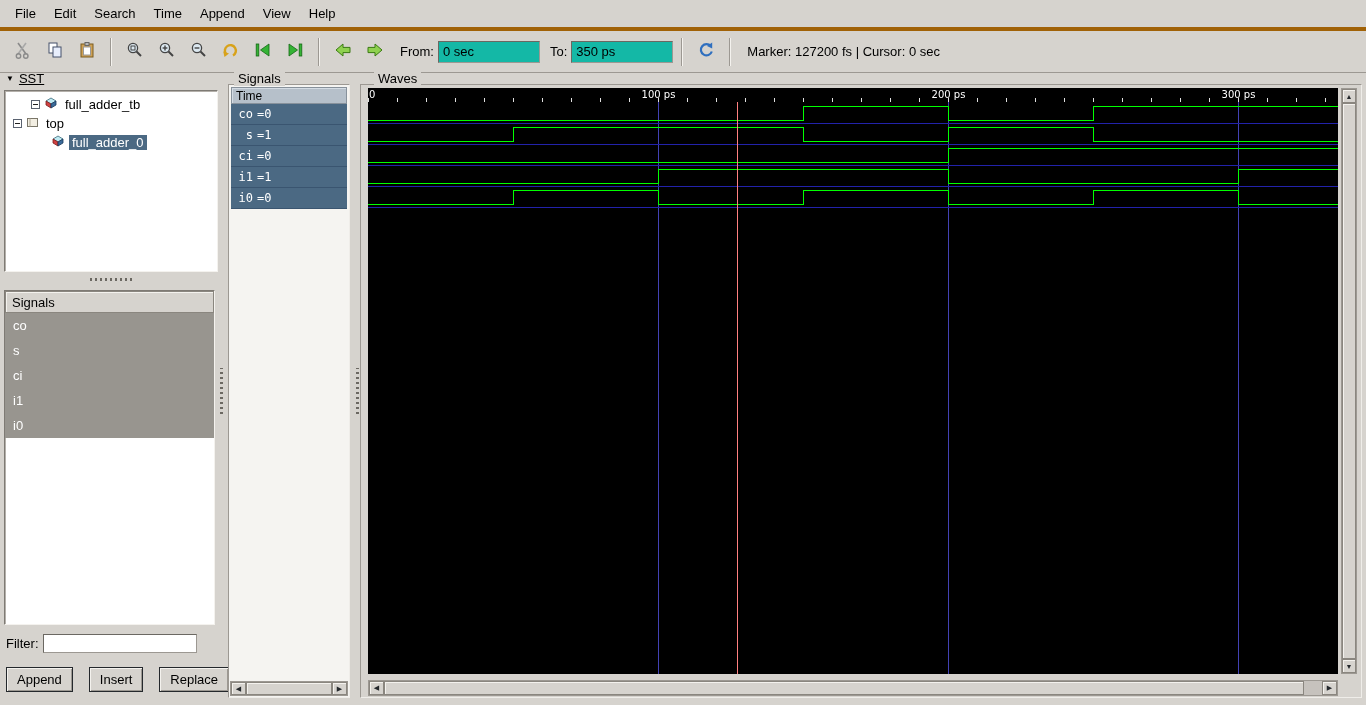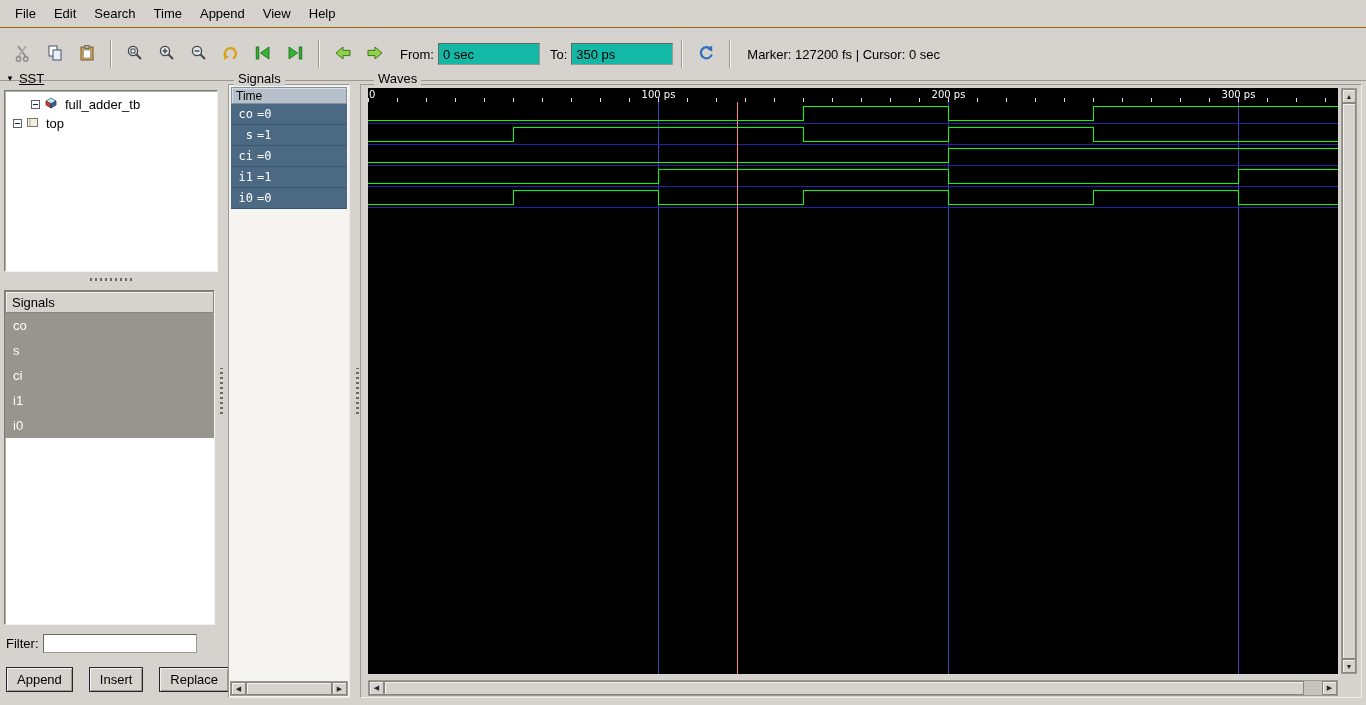--- a/index.html
+++ b/index.html
@@ -1,21 +1,21 @@
 <!DOCTYPE html>
 <html><head>
 <meta charset="utf-8">
 <style>
   html,body{margin:0;padding:0;background:#d6d3ce;}
   #app{position:relative;width:1366px;height:705px;background:#d6d3ce;font-family:"Liberation Sans",sans-serif;font-size:13px;color:#000;overflow:hidden;}
   
   .menubar{position:absolute;left:0;top:0;width:1122px;height:27px;display:flex;align-items:center;padding-left:6px;box-sizing:border-box;}
   .menu-item{padding:5px 9px;cursor:default;}
   
-  .toolbar{position:absolute;left:0;top:27px;width:1366px;height:54px;box-sizing:border-box;border-top:1px solid #a16207;border-bottom:1px solid #9c9892;display:flex;align-items:center;padding-left:8px;gap:2px;}
+  .toolbar{position:absolute;left:0;top:27px;width:1366px;height:46px;box-sizing:border-box;border-top:4px solid #a16207;border-bottom:1px solid #9c9892;display:flex;align-items:center;padding-left:8px;gap:2px;}
   .tbtn{width:30px;height:30px;display:flex;align-items:center;justify-content:center;}
   .tsep{width:0;height:28px;border-left:1px solid #9c9892;border-right:1px solid #f4f2ee;margin:0 6px;}
   .tlabel{margin:0 2px 0 8px;}
   .tinput{width:92px;height:18px;background:#14b8a6;border:1px solid #9c9892;border-top-color:#6b6862;border-left-color:#6b6862;font:13px "Liberation Sans",sans-serif;padding:1px 4px;}
   .status{margin-left:8px;white-space:pre;}
   
   .frame-label{position:absolute;top:71px;background:#d6d3ce;padding:0 4px;z-index:2;}
   .panel{position:absolute;box-sizing:border-box;border:1px solid #9c9892;border-bottom-color:#efede9;border-right-color:#efede9;}
   
   .sst-head{position:absolute;left:6px;top:71px;display:flex;align-items:center;gap:5px;}
@@ -175,20 +175,28 @@
     <div class="tree-row" style="padding-left:8px">
       <span><svg width="9" height="9" viewBox="0 0 9 9">
             <rect x="0.5" y="0.5" width="8" height="8" fill="#fff" stroke="#5a6270"></rect>
             <line x1="2" y1="4.5" x2="7" y2="4.5" stroke="#222"></line>
           </svg></span>
       <span><svg width="13" height="12" viewBox="0 0 13 12">
             <rect x="1.5" y="2.5" width="10" height="8" fill="#f2eee2" stroke="#7a7668"></rect>
             <line x1="4" y1="2.5" x2="4" y2="10.5" stroke="#b0aa98"></line>
           </svg></span>
       <span class="tree-label">top</span>
+    </div>
+    <div class="tree-row" style="padding-left:46px">
+      <span><svg width="14" height="12" viewBox="0 0 14 12">
+            <polygon points="2,4 7,1 12,4 7,7" fill="#bfe9f2" stroke="#3a6a7a" stroke-width="0.8"></polygon>
+            <polygon points="2,4 7,7 7,11 2,8" fill="#d04040" stroke="#7a2020" stroke-width="0.8"></polygon>
+            <polygon points="12,4 7,7 7,11 12,8" fill="#3a6a9a" stroke="#1a3a5a" stroke-width="0.8"></polygon>
+          </svg></span>
+      <span class="tree-label selected">full_adder_0</span>
     </div>
   </div>
 
   <div class="h-handle"></div>
 
   <div class="sigbox sunken">
     <div class="sigbox-header">
         <span>Signals</span>
       </div>
     <div class="sigrow">co</div>

